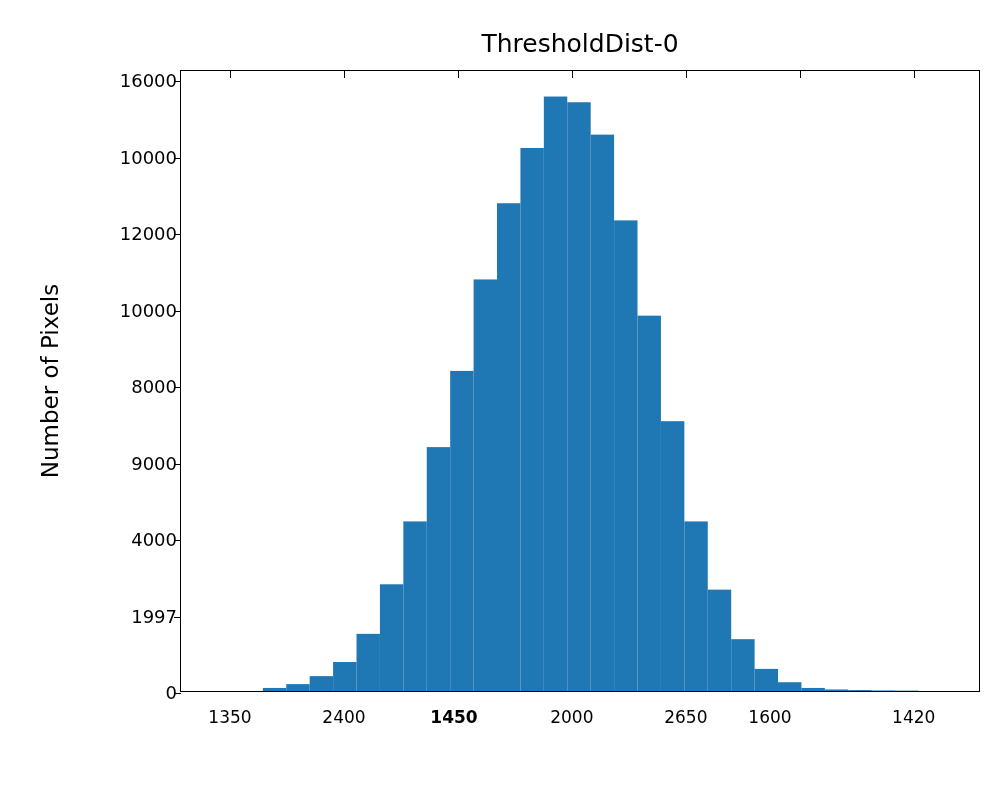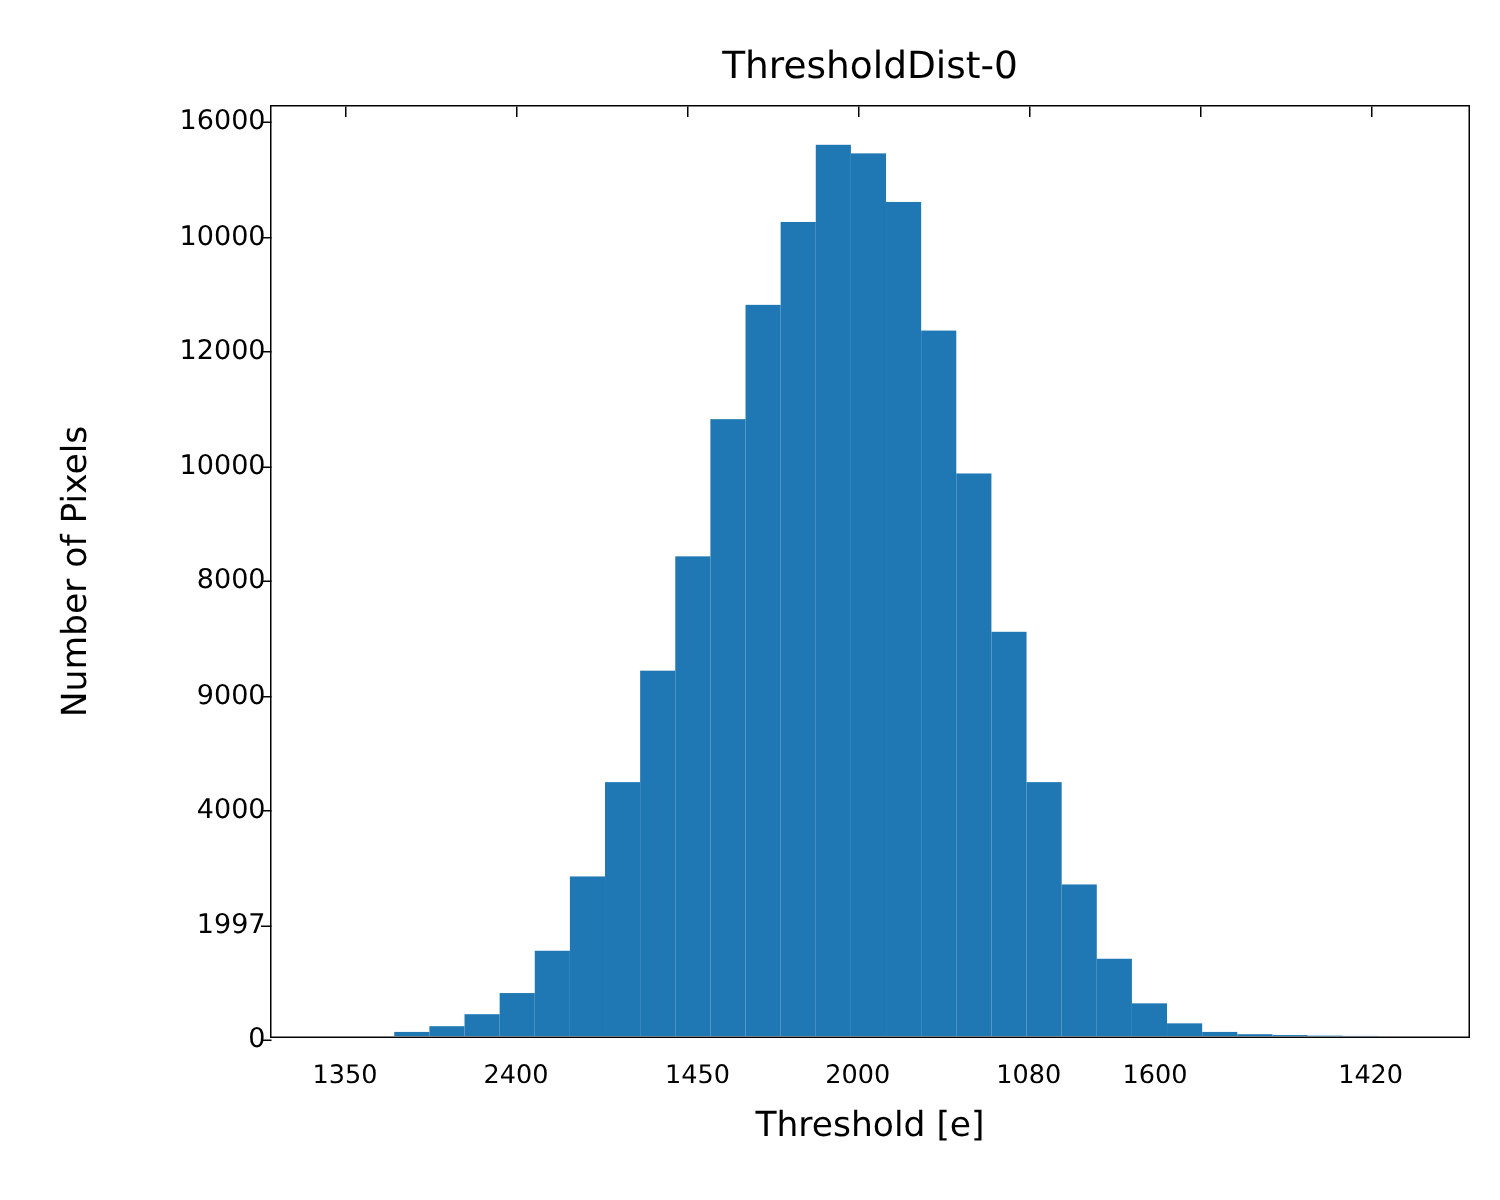--- a/index.html
+++ b/index.html
@@ -187,29 +187,28 @@
         <div class="ytick-wrap" style="top: 86.7818px;"><span class="ytick-label">10000</span></div>
         <div class="ytick-mark" style="top: 86.7818px;"></div>
         <div class="ytick-wrap" style="top: 10.3221px;"><span class="ytick-label">16000</span></div>
         <div class="ytick-mark" style="top: 10.3221px;"></div>
       </div>
     <div id="xtick-group">
         <div class="xtick-wrap" style="left: 49.0028px;"><span class="xtick-label">1350</span></div>
         <div class="xtick-mark" style="left: 49.0028px;"></div>
         <div class="xtick-wrap" style="left: 162.963px;"><span class="xtick-label">2400</span></div>
         <div class="xtick-mark" style="left: 162.963px;"></div>
-        <div class="xtick-wrap" style="left: 284px;"><span class="xtick-label">1450</span></div>
+        <div class="xtick-wrap" style="left: 273px; font-weight: bold;"><span class="xtick-label">1450</span></div>
         <div class="xtick-mark" style="left: 276.923px;"></div>
         <div class="xtick-wrap" style="left: 390.883px;"><span class="xtick-label">2000</span></div>
         <div class="xtick-mark" style="left: 390.883px;"></div>
-        <div class="xtick-wrap" style="left: 504.843px;"><span class="xtick-label">1080</span></div>
+        <div class="xtick-wrap" style="left: 504.843px;"><span class="xtick-label">2650</span></div>
         <div class="xtick-mark" style="left: 504.843px;"></div>
         <div class="xtick-wrap" style="left: 589px;"><span class="xtick-label">1600</span></div>
         <div class="xtick-mark" style="left: 618.803px;"></div>
         <div class="xtick-wrap" style="left: 732.764px;"><span class="xtick-label">1420</span></div>
         <div class="xtick-mark" style="left: 732.764px;"></div>
       </div>
   </div>
 
-  <div id="xlabel">Threshold [e]</div>
   <div id="ylabel">Number of Pixels</div>
 
 </div>
 
 </body></html>

